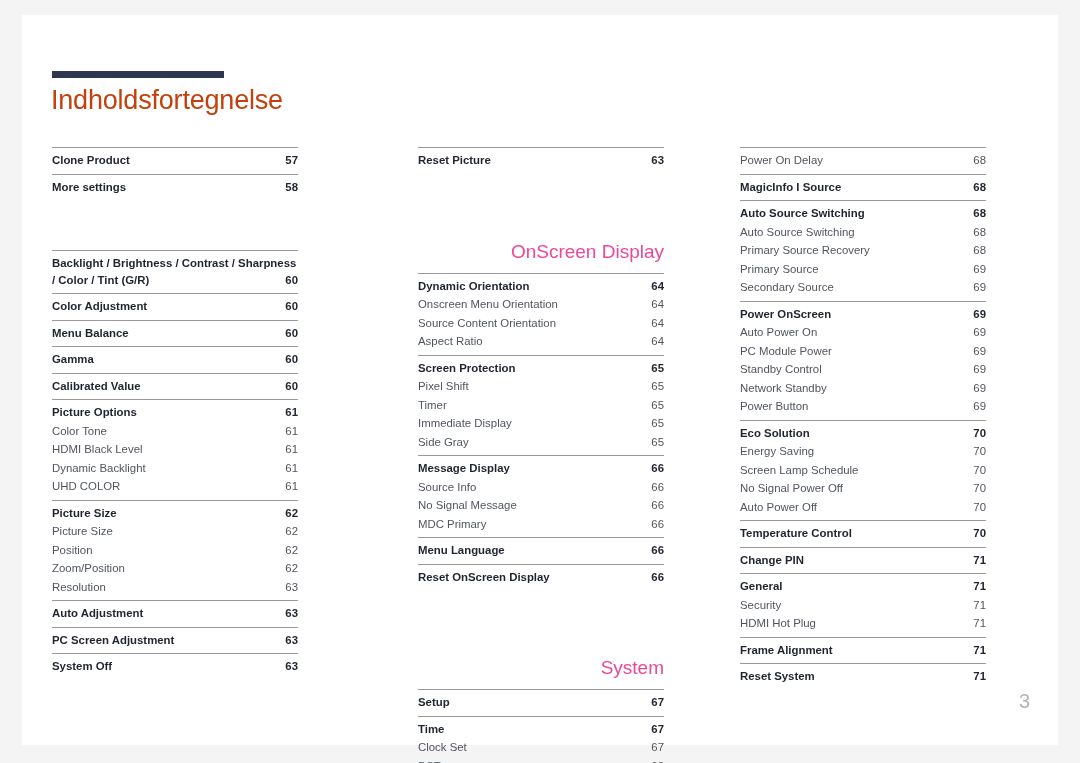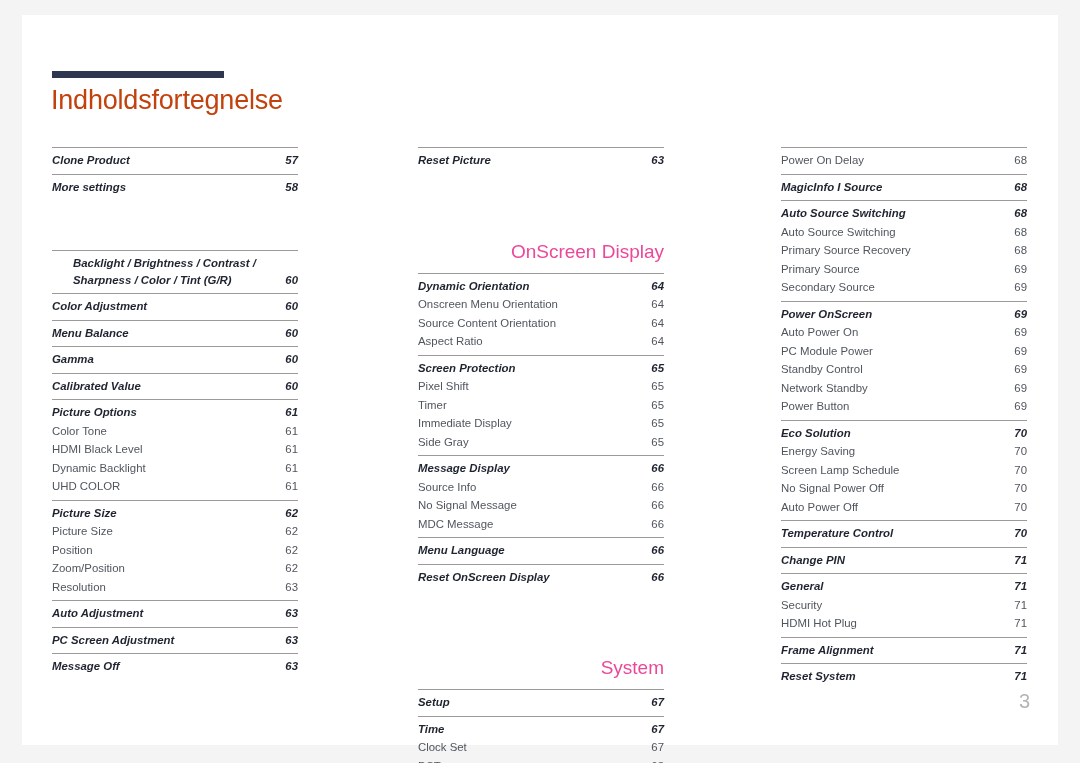--- a/index.html
+++ b/index.html
@@ -51,21 +51,21 @@
     height: 560px;
   }
 
   .col {
     position: absolute;
     top: 0;
     width: 246px;
   }
   .col-1 { left: 30px; }
   .col-2 { left: 396px; }
-  .col-3 { left: 759px; }
+  .col-3 { left: 718px; }
 
   
   .section-head {
     color: #ec4899;
     font-size: 19px;
     font-weight: 400;
     line-height: 1;
     padding-top: 18px;
     padding-bottom: 12px;
     white-space: nowrap;
@@ -94,37 +94,35 @@
   .row .page-no {
     font-size: 11.4px;
     flex: 0 0 auto;
     padding-left: 8px;
   }
 
   .row.main .label,
   .row.main .page-no {
     color: #1f2430;
     font-weight: 700;
-    font-style: italic;
   }
 
   .row.sub .label,
   .row.sub .page-no {
     color: #50555e;
     font-weight: 400;
   }
 
   
   .row.wrap {
     display: block;
   }
   .row.wrap .label {
     white-space: normal;
     display: block;
-    margin-left: 21px;
   }
   .row.wrap .page-no {
     display: block;
     text-align: right;
     padding-left: 0;
     margin-top: -16.5px;
   }
 
   .spacer-lg { height: 50px; }
 
@@ -243,21 +241,21 @@
           </div>
         </div>
         <div class="group">
           <div class="row main">
             <span class="label">PC Screen Adjustment</span>
             <span class="page-no">63</span>
           </div>
         </div>
         <div class="group">
           <div class="row main">
-            <span class="label">Message Off</span>
+            <span class="label">System Off</span>
             <span class="page-no">63</span>
           </div>
         </div>
       </div>
     <div class="col col-2">
         <div class="group">
           <div class="row main">
             <span class="label">Reset Picture</span>
             <span class="page-no">63</span>
           </div>
@@ -311,21 +309,21 @@
           </div>
           <div class="row sub">
             <span class="label">Source Info</span>
             <span class="page-no">66</span>
           </div>
           <div class="row sub">
             <span class="label">No Signal Message</span>
             <span class="page-no">66</span>
           </div>
           <div class="row sub">
-            <span class="label">MDC Message</span>
+            <span class="label">MDC Primary</span>
             <span class="page-no">66</span>
           </div>
         </div>
         <div class="group">
           <div class="row main">
             <span class="label">Menu Language</span>
             <span class="page-no">66</span>
           </div>
         </div>
         <div class="group">

